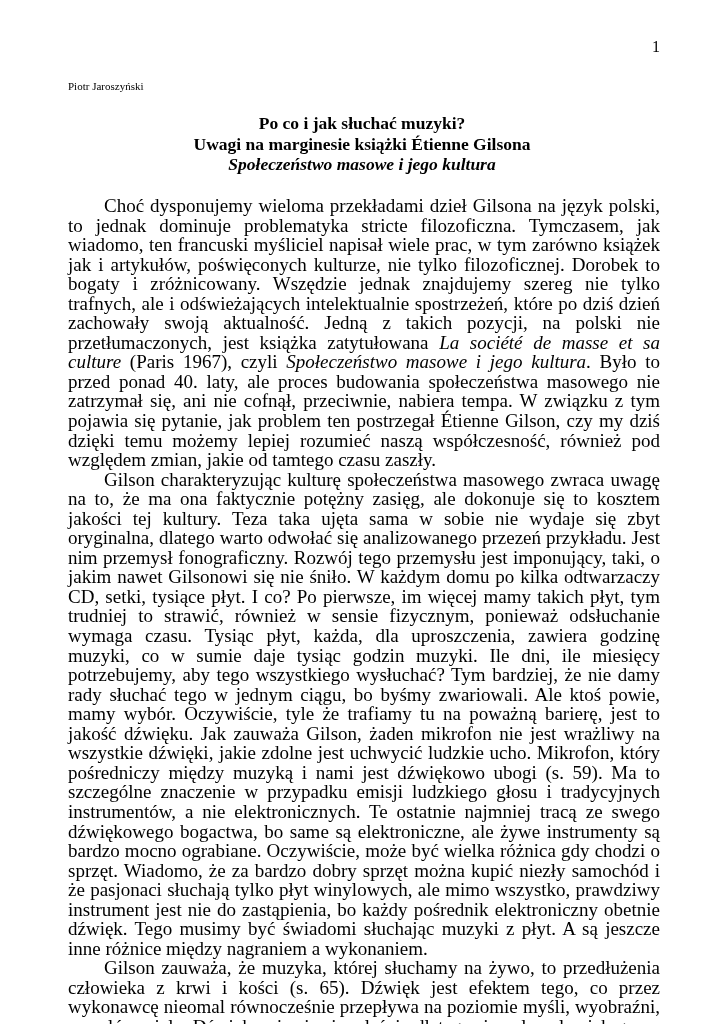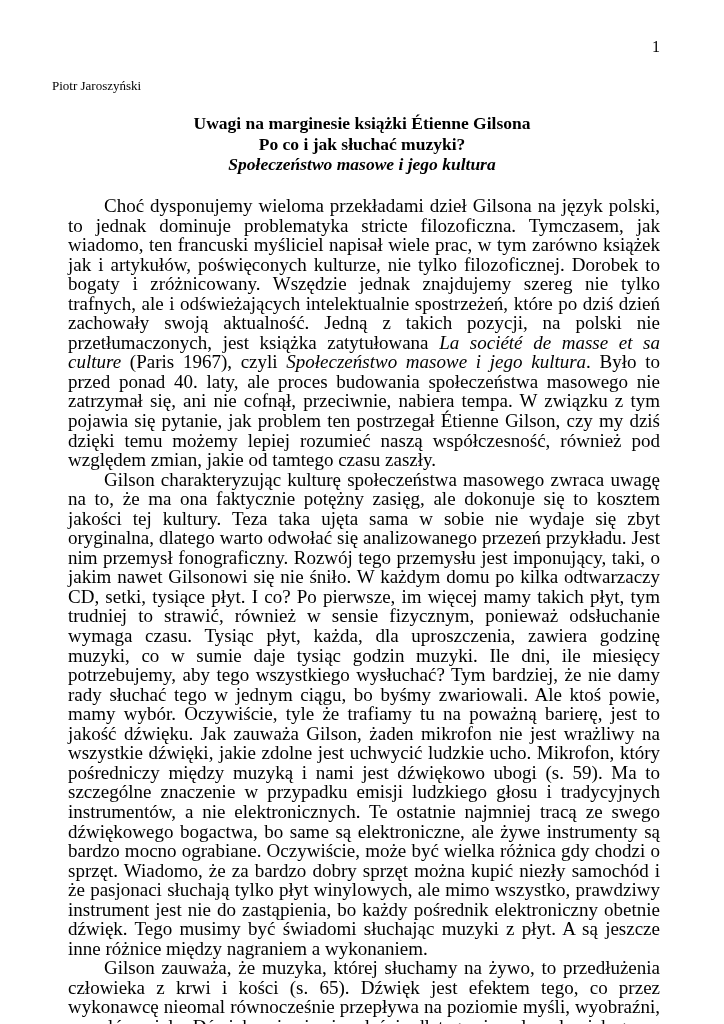--- a/index.html
+++ b/index.html
@@ -21,22 +21,22 @@
     top: 38px;
     left: 0;
     right: 64px;
     text-align: right;
     font-size: 16px;
     line-height: 18px;
   }
   .author {
     position: absolute;
     top: 76px;
-    left: 52px;
-    font-size: 13px;
+    left: 68px;
+    font-size: 11px;
     line-height: 20px;
   }
   .title-block {
     position: absolute;
     top: 113px;
     left: 66px;
     width: 592px;
     text-align: center;
     font-weight: 700;
     font-size: 17.5px;
@@ -61,22 +61,22 @@
 </style>
 </head>
 <body>
 
 <div class="page">
   <div class="page-number">1</div>
 
   <div class="author">Piotr Jaroszyński</div>
 
   <div class="title-block">
+    <p class="title-line">Po co i jak słuchać muzyki?</p>
     <p class="title-line">Uwagi na marginesie książki Étienne Gilsona</p>
-    <p class="title-line">Po co i jak słuchać muzyki?</p>
     <p class="title-line italic">Społeczeństwo masowe i jego kultura</p>
   </div>
 
   <div class="body-text">
       <p class="para"><span>Choć dysponujemy wieloma przekładami dzieł Gilsona na język polski, to jednak dominuje problematyka stricte filozoficzna. Tymczasem, jak wiadomo, ten francuski myśliciel napisał wiele prac, w tym zarówno książek jak i artykułów, poświęconych kulturze, nie tylko filozoficznej. Dorobek to bogaty i zróżnicowany. Wszędzie jednak znajdujemy szereg nie tylko trafnych, ale i odświeżających intelektualnie spostrzeżeń, które po dziś dzień zachowały swoją aktualność. Jedną z takich pozycji, na polski nie przetłumaczonych, jest książka zatytułowana </span><span class="italic">La société de masse et sa culture</span><span> (Paris 1967), czyli </span><span class="italic">Społeczeństwo masowe i jego kultura</span><span>. Było to przed ponad 40. laty, ale proces budowania społeczeństwa masowego nie zatrzymał się, ani nie cofnął, przeciwnie, nabiera tempa. W związku z tym pojawia się pytanie, jak problem ten postrzegał Étienne Gilson, czy my dziś dzięki temu możemy lepiej rozumieć naszą współczesność, również pod względem zmian, jakie od tamtego czasu zaszły.</span></p>
       <p class="para"><span>Gilson charakteryzując kulturę społeczeństwa masowego zwraca uwagę na to, że ma ona faktycznie potężny zasięg, ale dokonuje się to kosztem jakości tej kultury. Teza taka ujęta sama w sobie nie wydaje się zbyt oryginalna, dlatego warto odwołać się analizowanego przezeń przykładu. Jest nim przemysł fonograficzny. Rozwój tego przemysłu jest imponujący, taki, o jakim nawet Gilsonowi się nie śniło. W każdym domu po kilka odtwarzaczy CD, setki, tysiące płyt. I co? Po pierwsze, im więcej mamy takich płyt, tym trudniej to strawić, również w sensie fizycznym, ponieważ odsłuchanie wymaga czasu. Tysiąc płyt, każda, dla uproszczenia, zawiera godzinę muzyki, co w sumie daje tysiąc godzin muzyki. Ile dni, ile miesięcy potrzebujemy, aby tego wszystkiego wysłuchać? Tym bardziej, że nie damy rady słuchać tego w jednym ciągu, bo byśmy zwariowali. Ale ktoś powie, mamy wybór. Oczywiście, tyle że trafiamy tu na poważną barierę, jest to jakość dźwięku. Jak zauważa Gilson, żaden mikrofon nie jest wrażliwy na wszystkie dźwięki, jakie zdolne jest uchwycić ludzkie ucho. Mikrofon, który pośredniczy między muzyką i nami jest dźwiękowo ubogi (s. 59). Ma to szczególne znaczenie w przypadku emisji ludzkiego głosu i tradycyjnych instrumentów, a nie elektronicznych. Te ostatnie najmniej tracą ze swego dźwiękowego bogactwa, bo same są elektroniczne, ale żywe instrumenty są bardzo mocno ograbiane. Oczywiście, może być wielka różnica gdy chodzi o sprzęt. Wiadomo, że za bardzo dobry sprzęt można kupić niezły samochód i że pasjonaci słuchają tylko płyt winylowych, ale mimo wszystko, prawdziwy instrument jest nie do zastąpienia, bo każdy pośrednik elektroniczny obetnie dźwięk. Tego musimy być świadomi słuchając muzyki z płyt. A są jeszcze inne różnice między nagraniem a wykonaniem.</span></p>
       <p class="para"><span>Gilson zauważa, że muzyka, której słuchamy na żywo, to przedłużenia człowieka z krwi i kości (s. 65). Dźwięk jest efektem tego, co przez wykonawcę nieomal równocześnie przepływa na poziomie myśli, wyobraźni, zmysłów, ciała. Dźwięk pojawia się właśnie dlatego, że cały człowiek gra, a my to widzimy i słyszymy, i mo-</span></p>
     </div>
 </div>
 

